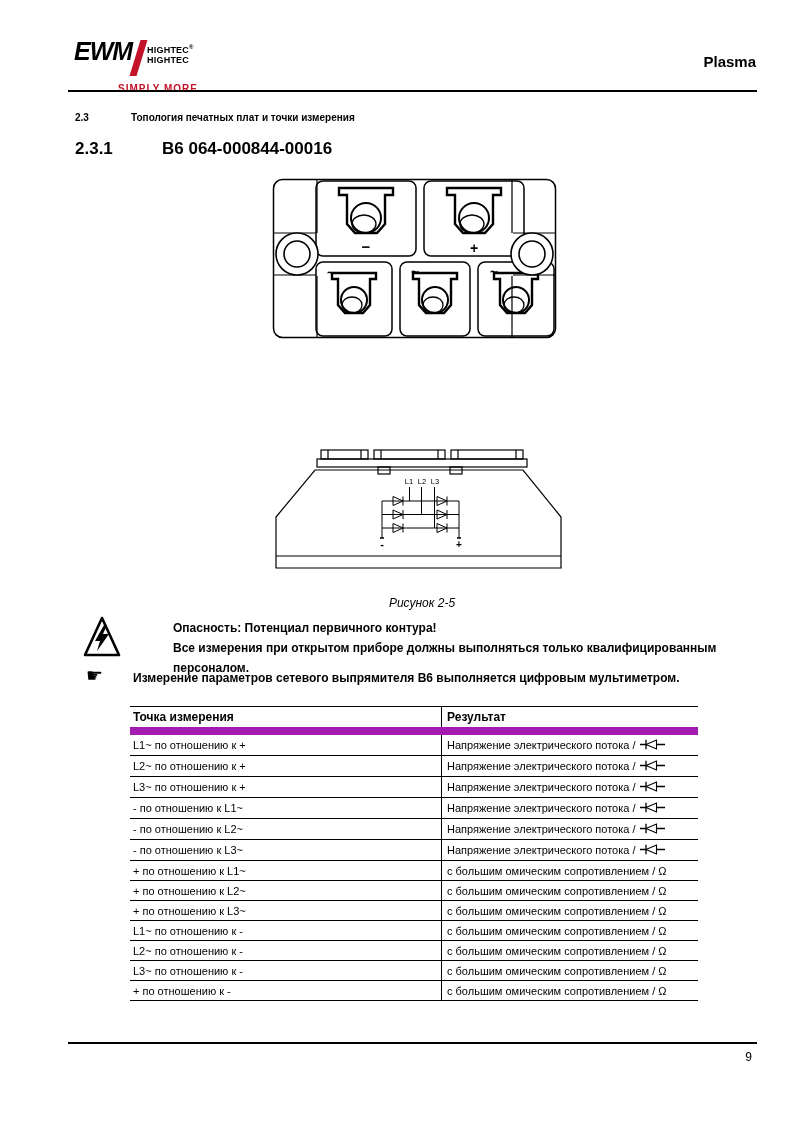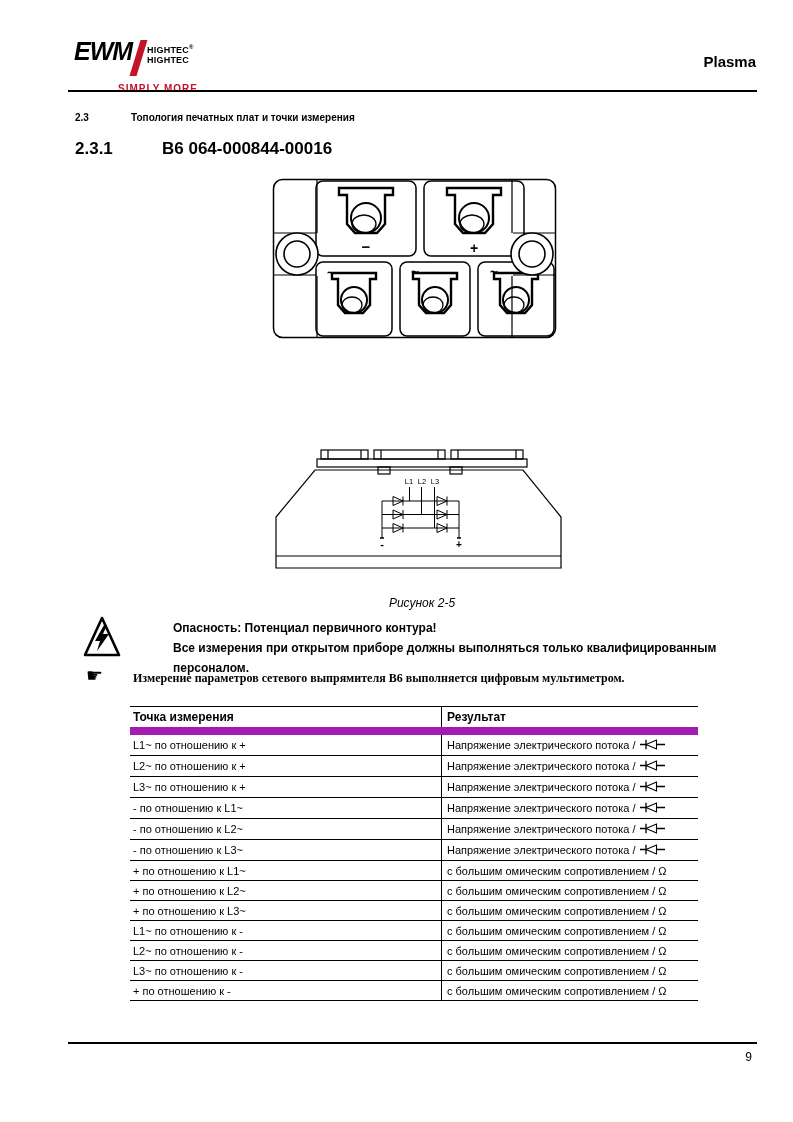--- a/index.html
+++ b/index.html
@@ -27,21 +27,21 @@
   .fig1{position:absolute;left:272px;top:178px;}
   .fig2{position:absolute;left:272px;top:443px;}
   .fig-caption{position:absolute;left:272px;top:596px;width:300px;text-align:center;
                font-style:italic;font-size:12px;}
 
   
   .danger-icon{position:absolute;left:83px;top:616px;}
   .danger-text{position:absolute;left:133px;top:618px;width:610px;font-weight:bold;
                font-size:12px;line-height:20px;margin-left:40px;}
   .note-icon{position:absolute;left:86px;top:666px;font-size:19px;line-height:19px;}
-  .note-text{position:absolute;left:133px;top:671px;width:610px;font-weight:bold;font-size:12px;font-family:Liberation Serif, serif;}
+  .note-text{position:absolute;left:133px;top:671px;width:610px;font-weight:bold;font-size:12px;}
 
   
   .meas-table{position:absolute;left:130px;top:706px;width:555px;border-collapse:collapse;
               font-size:11px;table-layout:fixed;}
   .meas-table th{width:306px;text-align:left;font-size:12px;font-weight:bold;
                  border-top:1px solid #000;border-bottom:8px solid #a21caf;
                  padding:3px 2px 3px 3px;}
   .meas-table th:nth-child(2){width:249px;border-left:1px solid #000;padding-left:5px;margin-top:13px;}
   .meas-table td{border-bottom:1px solid #000;padding:2.5px 2px 2.5px 3px;
                  line-height:14px;vertical-align:middle;}

